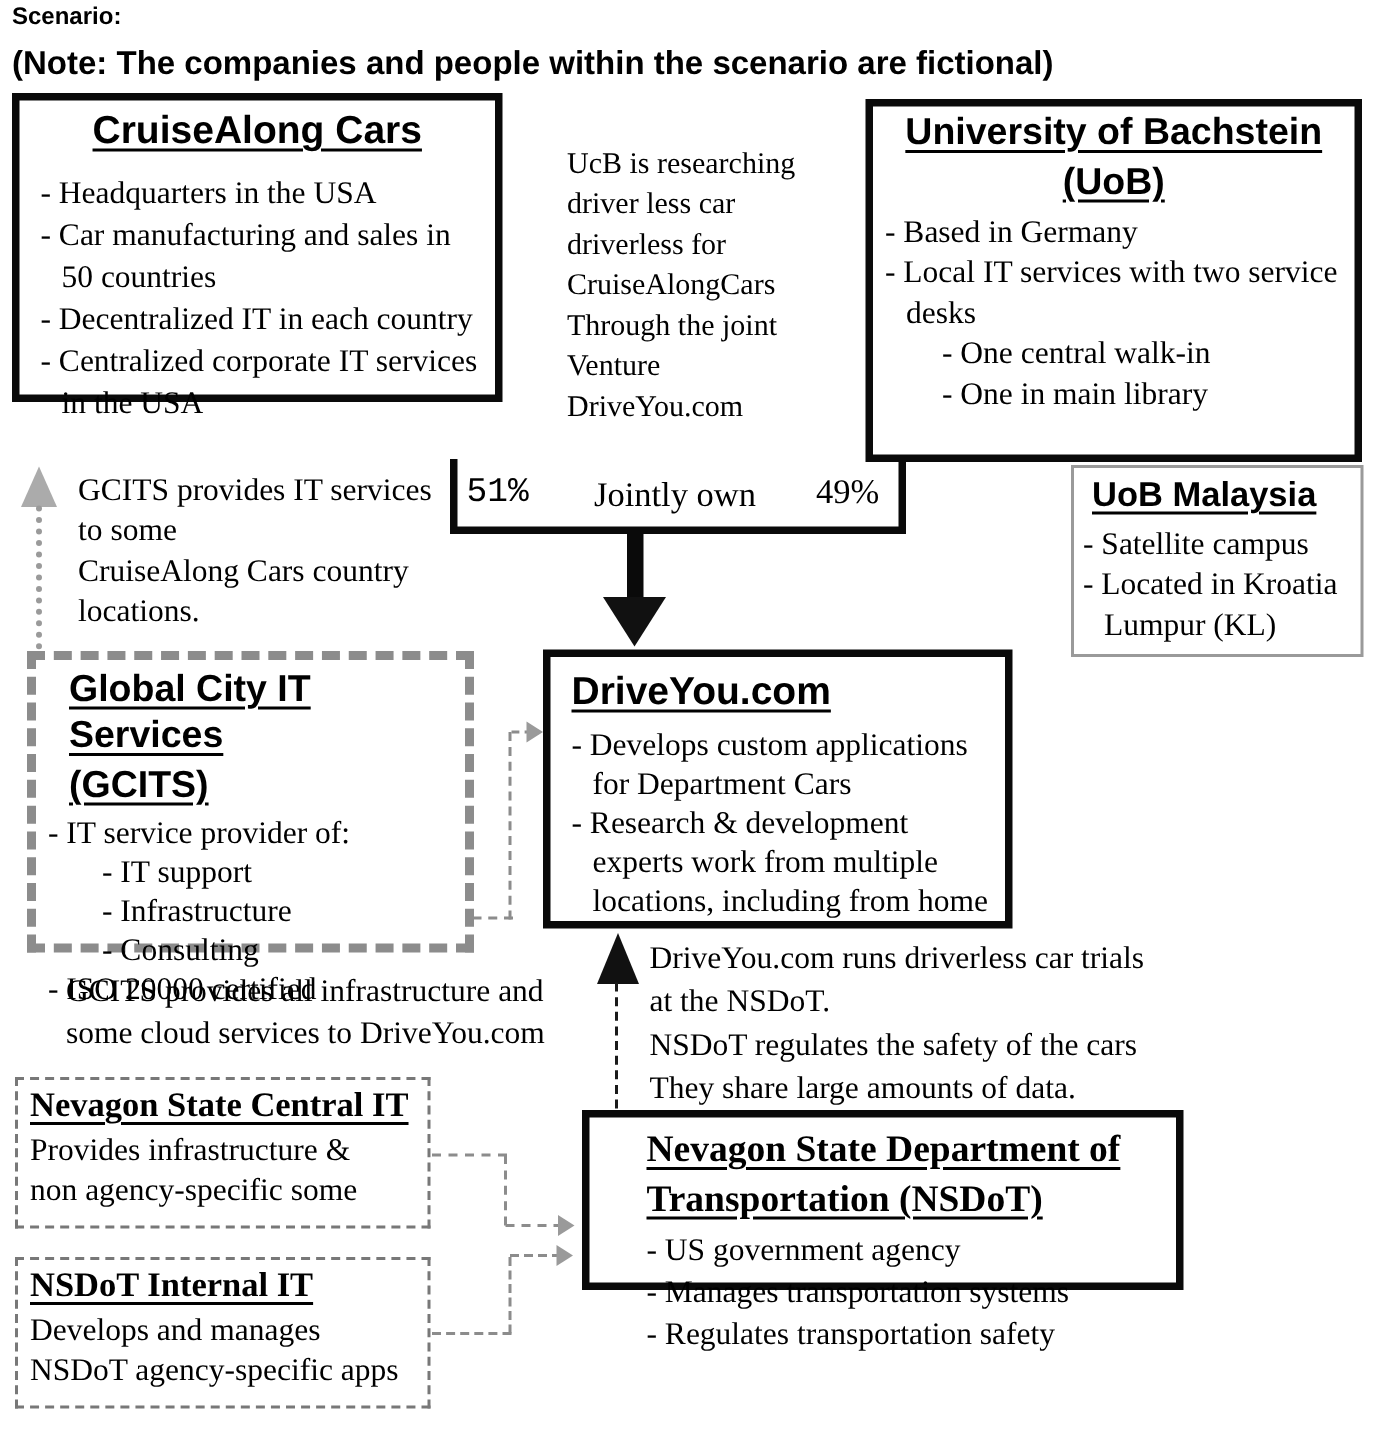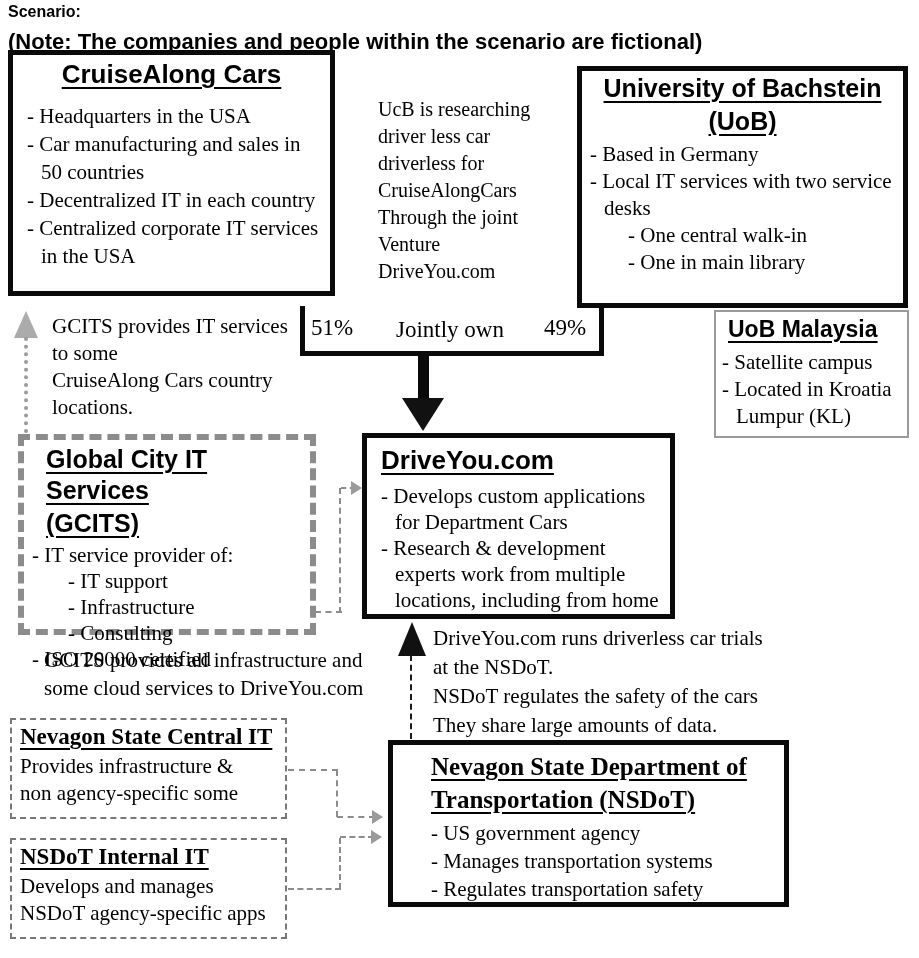--- a/index.html
+++ b/index.html
@@ -25,38 +25,38 @@
   .dashk-v{position:absolute;border-left:2px dashed #1a1a1a;width:0;}
   .dot-v{position:absolute;border-left:4px dotted #9a9a9a;width:0;}
   .tri{position:absolute;width:0;height:0;}
   .nowrap{white-space:nowrap;}
 
   
   #hdr1{left:8px;top:3px;font-size:16px;font-weight:bold;}
   #hdr2{left:8px;top:29px;font-size:22px;font-weight:bold;}
 
   
-  #cac{left:8px;top:50px;width:327px;height:246px;}
+  #cac{left:8px;top:62px;width:327px;height:206px;}
   #cac .title{font-size:26px;margin-top:4px;}
   #cac .body-txt{margin-top:12px;padding:0 4px 0 14px;line-height:28px;}
 
   
   #uob{left:577px;top:66px;width:331px;height:242px;}
   #uob .title{font-size:25px;line-height:31px;margin-top:2px;}
   #uob .body-txt{margin-top:4px;padding:0 4px 0 8px;line-height:27px;}
   .sub-uob{margin-left:38px;}
 
   
   #note-research{left:378px;top:96px;font-size:20px;line-height:27px;}
 
   
   #own-lv{left:300px;top:306px;width:5px;height:50px;}
   #own-bh{left:300px;top:351px;width:304px;height:5px;}
   #own-rv{left:599px;top:306px;width:5px;height:50px;}
-  #own-51{left:311px;top:315px;font-size:23px;}
+  #own-51{left:311px;top:315px;font-size:23px;font-family:Liberation Mono, monospace;}
   #own-lab{left:396px;top:317px;font-size:23px;}
   #own-49{left:544px;top:315px;font-size:23px;}
   #own-shaft{left:418px;top:356px;width:11px;height:44px;}
   #own-head{left:402px;top:398px;border-left:21px solid transparent;border-right:21px solid transparent;border-top:33px solid #111;}
 
   
   #uobm{left:714px;top:310px;width:195px;height:128px;padding:2px 6px;}
   #uobm .title{font-size:23px;margin-top:2px;margin-left:6px;}
   #uobm .body-txt{margin-top:6px;line-height:27px;}
 
@@ -98,21 +98,21 @@
   #c1-h1{left:288px;top:769px;width:50px;}
   #c1-v{left:336px;top:770px;height:47px;}
   #c1-h2{left:337px;top:816px;width:38px;}
   #c1-head{left:372px;top:810px;border-top:7px solid transparent;border-bottom:7px solid transparent;border-left:11px solid #9a9a9a;}
   #c2-h1{left:288px;top:888px;width:53px;}
   #c2-v{left:339px;top:838px;height:51px;}
   #c2-h2{left:340px;top:836px;width:34px;}
   #c2-head{left:371px;top:830px;border-top:7px solid transparent;border-bottom:7px solid transparent;border-left:11px solid #9a9a9a;}
 
   
-  #nsdot{left:388px;top:740px;width:401px;height:167px;padding:4px 6px 0 38px;}
+  #nsdot{left:388px;top:740px;width:401px;height:120px;padding:4px 6px 0 38px;}
   #nsdot .gov-title{font-size:25px;line-height:31px;margin-top:2px;}
   #nsdot .body-txt{margin-top:4px;line-height:28px;}
 </style>
 </head>
 <body>
 
 <div id="canvas">
 
   <div id="hdr1" class="abs sans">Scenario:</div>
   <div id="hdr2" class="abs sans">(Note: The companies and people within the scenario are fictional)</div>

